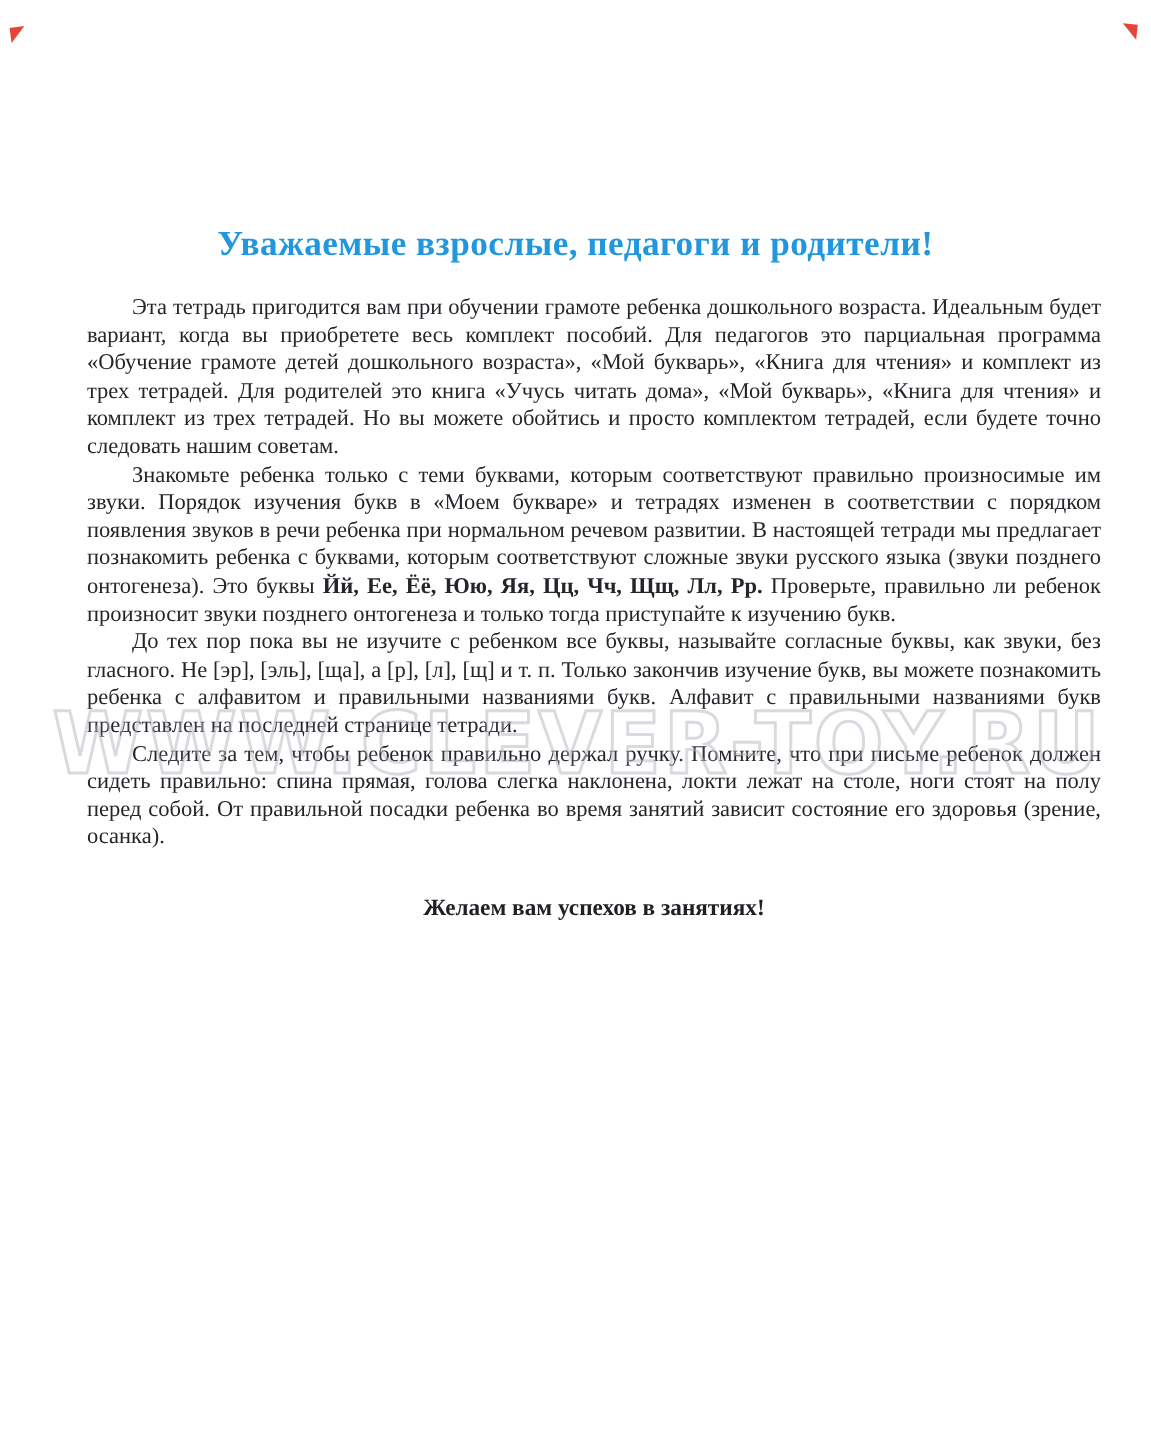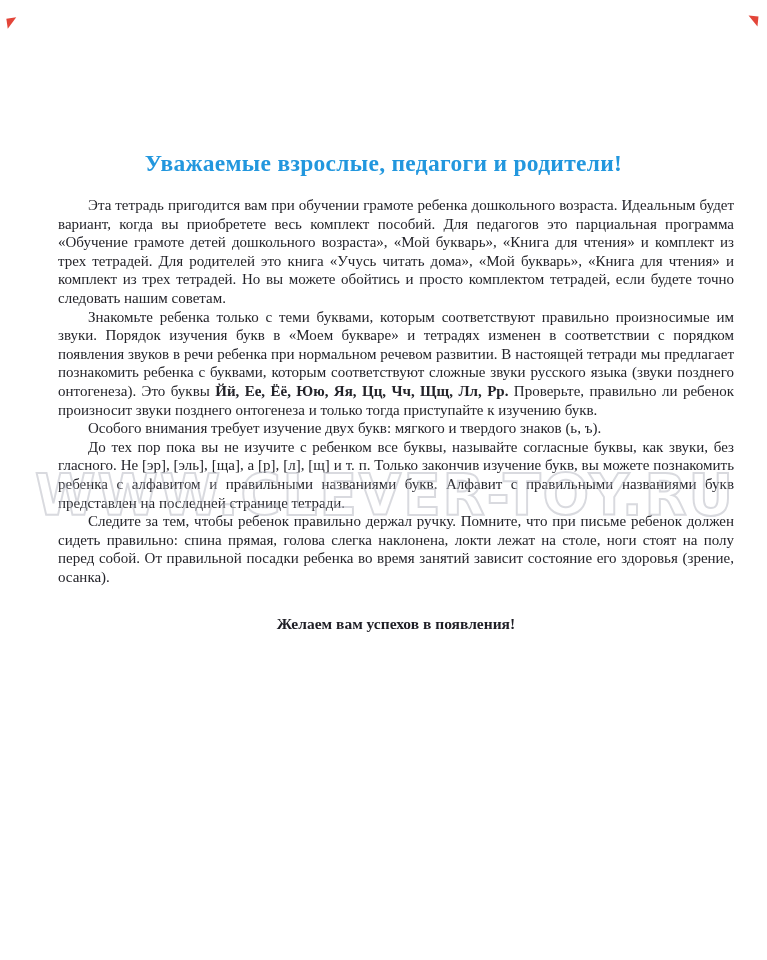--- a/index.html
+++ b/index.html
@@ -74,24 +74,23 @@
 
   <div class="corner-mark left"></div>
   <div class="corner-mark right"></div>
 
   <h1 class="title">Уважаемые взрослые, педагоги и родители!</h1>
 
   <div class="body-block">
     <div>
         <p class="paragraph"><span>Эта тетрадь пригодится вам при обучении грамоте ребенка дошкольного возраста. Идеальным будет вариант, когда вы приобретете весь комплект пособий. Для педагогов это парциальная программа «Обучение грамоте детей дошкольного возраста», «Мой букварь», «Книга для чтения» и комплект из трех тетрадей. Для родителей это книга «Учусь читать дома», «Мой букварь», «Книга для чтения» и комплект из трех тетрадей. Но вы можете обойтись и просто комплектом тетрадей, если будете точно следовать нашим советам.</span></p>
         <p class="paragraph"><span>Знакомьте ребенка только с теми буквами, которым соответствуют правильно произносимые им звуки. Порядок изучения букв в «Моем букваре» и тетрадях изменен в соответствии с порядком появления звуков в речи ребенка при нормальном речевом развитии. В настоящей тетради мы предлагает познакомить ребенка с буквами, которым соответствуют сложные звуки русского языка (звуки позднего онтогенеза). Это буквы </span><span class="bold">Йй, Ее, Ёё, Юю, Яя, Цц, Чч, Щщ, Лл, Рр.</span><span> Проверьте, правильно ли ребенок произносит звуки позднего онтогенеза и только тогда приступайте к изучению букв.</span></p>
-        <p class="paragraph"><span>Особого внимания требует изучение двух букв: мягкого и твердого знаков (ь, ъ).</span></p>
         <p class="paragraph"><span>До тех пор пока вы не изучите с ребенком все буквы, называйте согласные буквы, как звуки, без гласного. Не [эр], [эль], [ща], а [р], [л], [щ] и т. п. Только закончив изучение букв, вы можете познакомить ребенка с алфавитом и правильными названиями букв. Алфавит с правильными названиями букв представлен на последней странице тетради.</span></p>
         <p class="paragraph"><span>Следите за тем, чтобы ребенок правильно держал ручку. Помните, что при письме ребенок должен сидеть правильно: спина прямая, голова слегка наклонена, локти лежат на столе, ноги стоят на полу перед собой. От правильной посадки ребенка во время занятий зависит состояние его здоровья (зрение, осанка).</span></p>
       </div>
-    <p class="closing">Желаем вам успехов в появления!</p>
+    <p class="closing">Желаем вам успехов в занятиях!</p>
   </div>
 
   <svg class="watermark-svg" width="710" height="92" viewBox="0 0 710 92">
     <text x="355" y="66" text-anchor="middle" font-family="'DejaVu Sans', sans-serif" font-weight="bold" font-size="57" letter-spacing="2" fill="#ffffff" fill-opacity="0.08" stroke="#b4b5c0" stroke-opacity="0.5" stroke-width="2" textLength="700" lengthAdjust="spacingAndGlyphs">WWW.CLEVER-TOY.RU</text>
   </svg>
 
 </div>
 
 </body></html>

